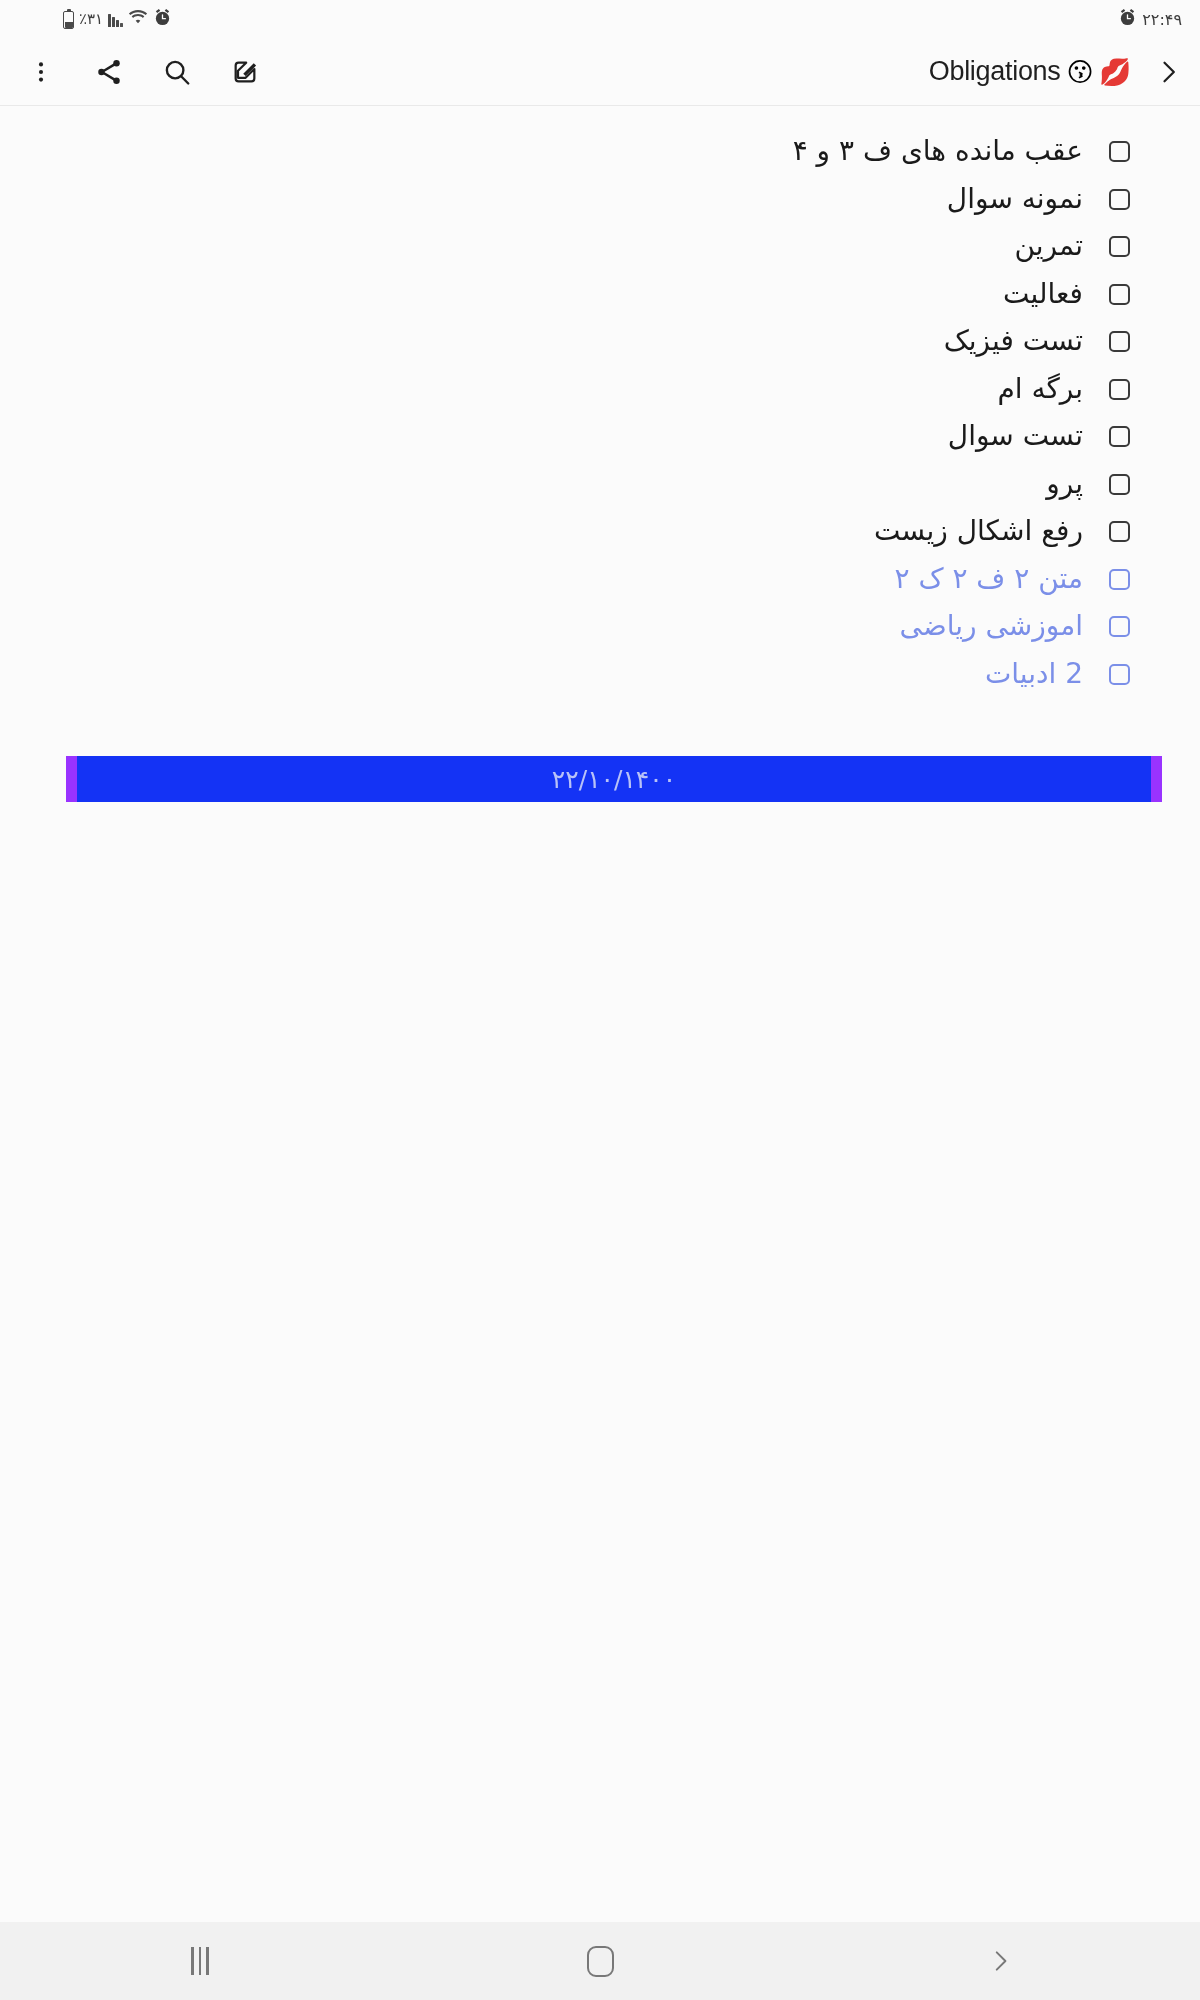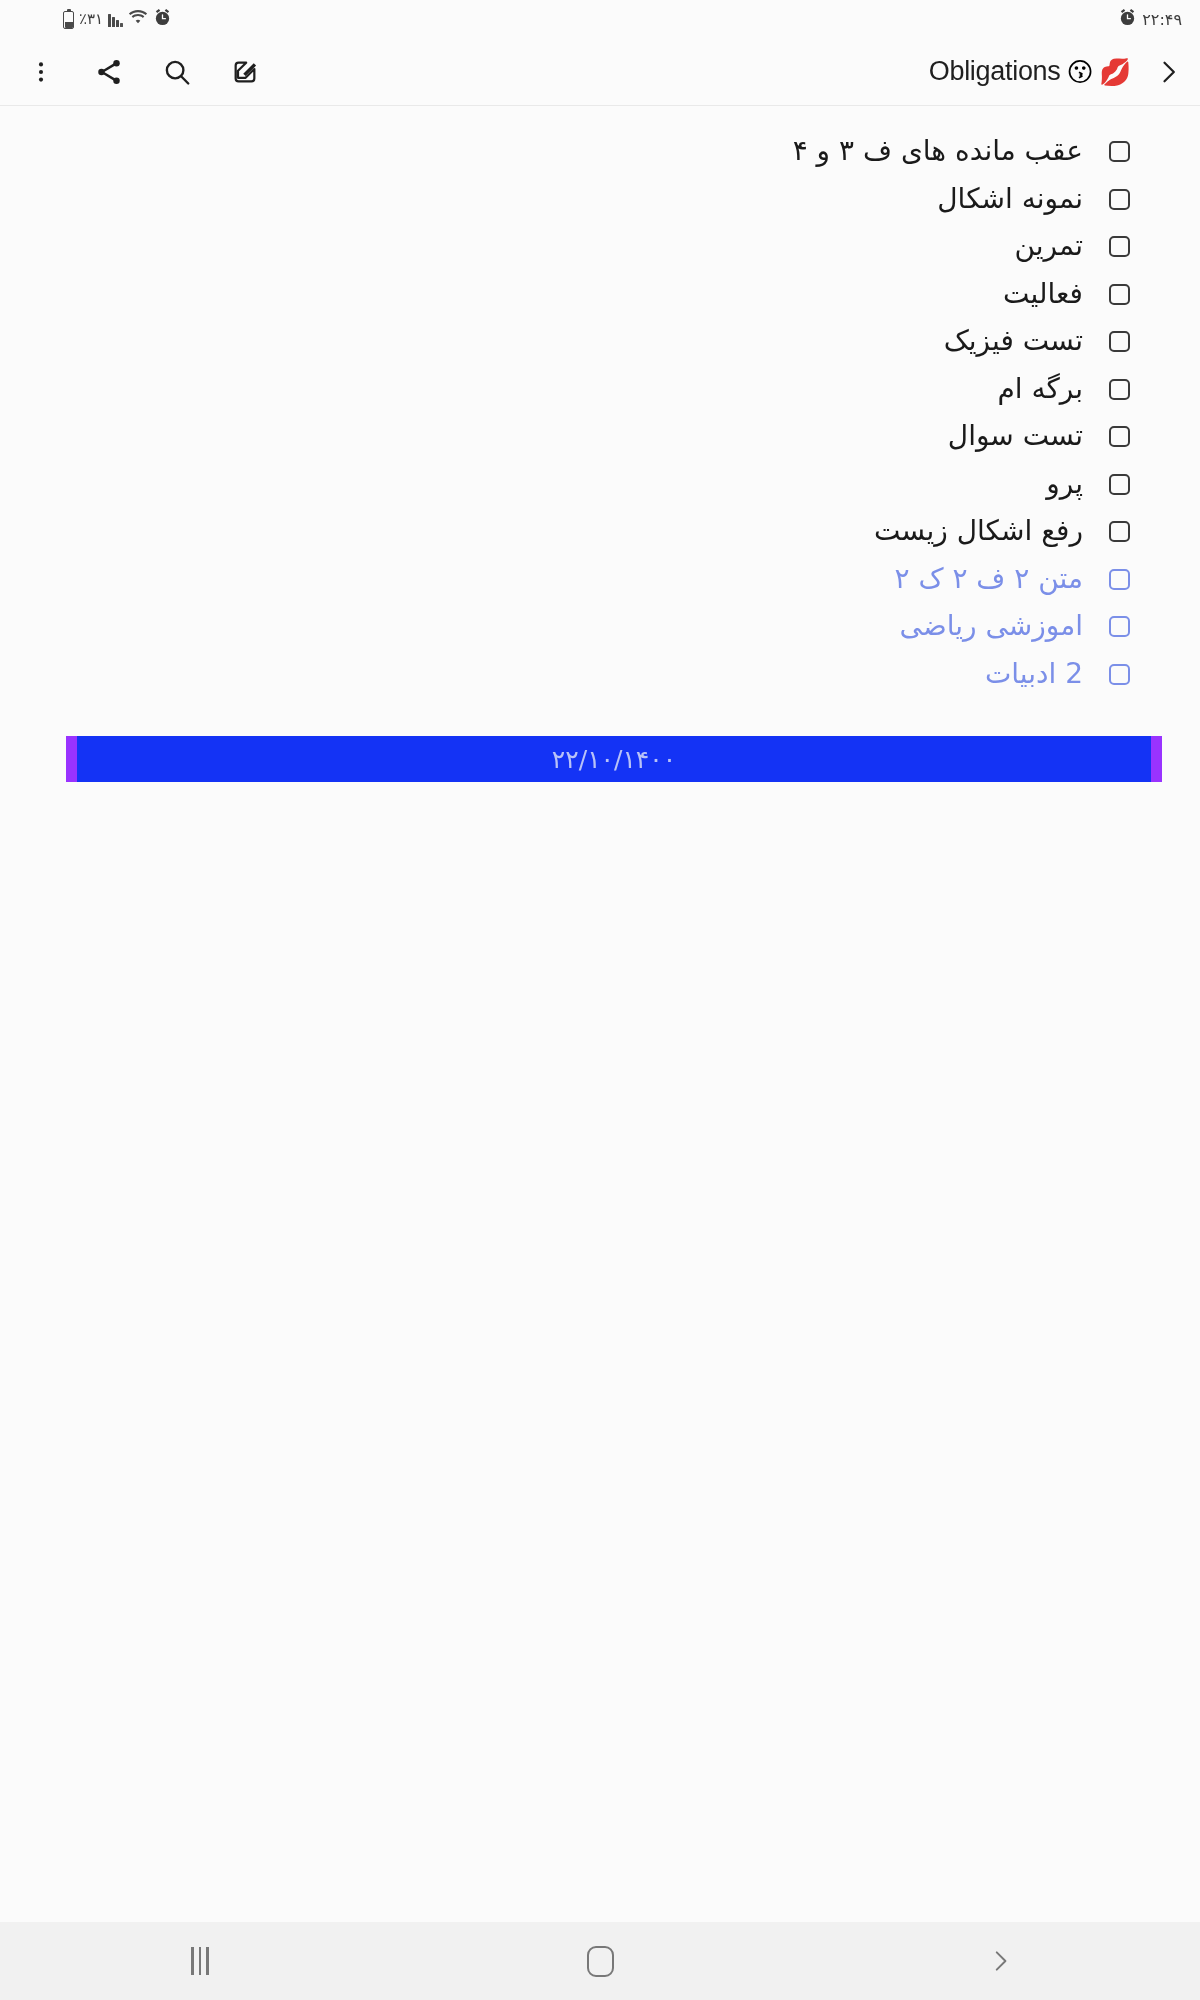--- a/index.html
+++ b/index.html
@@ -195,21 +195,21 @@
     font-family: "DejaVu Sans", sans-serif;
     line-height: 1.1;
     white-space: nowrap;
   }
   .todo-item.blue .todo-label {
     color: #7b8fe8;
   }
 
   
   .sel-wrap {
-    margin-top: 38px;
+    margin-top: 58px;
     padding: 0 38px 0 66px;
     direction: ltr;
   }
   .sel-bar {
     position: relative;
     height: 46px;
     background: #1433f5;
     display: flex;
     align-items: center;
     justify-content: center;
@@ -359,21 +359,21 @@
 </div>
 
 <div class="note-body">
   <ul class="todo-list">
       <li class="todo-item">
         <span class="cbox"></span>
         <span class="todo-label">عقب مانده های ف ۳ و ۴</span>
       </li>
       <li class="todo-item">
         <span class="cbox"></span>
-        <span class="todo-label">نمونه اشکال</span>
+        <span class="todo-label">نمونه سوال</span>
       </li>
       <li class="todo-item">
         <span class="cbox"></span>
         <span class="todo-label">تمرین</span>
       </li>
       <li class="todo-item">
         <span class="cbox"></span>
         <span class="todo-label">فعالیت</span>
       </li>
       <li class="todo-item">

